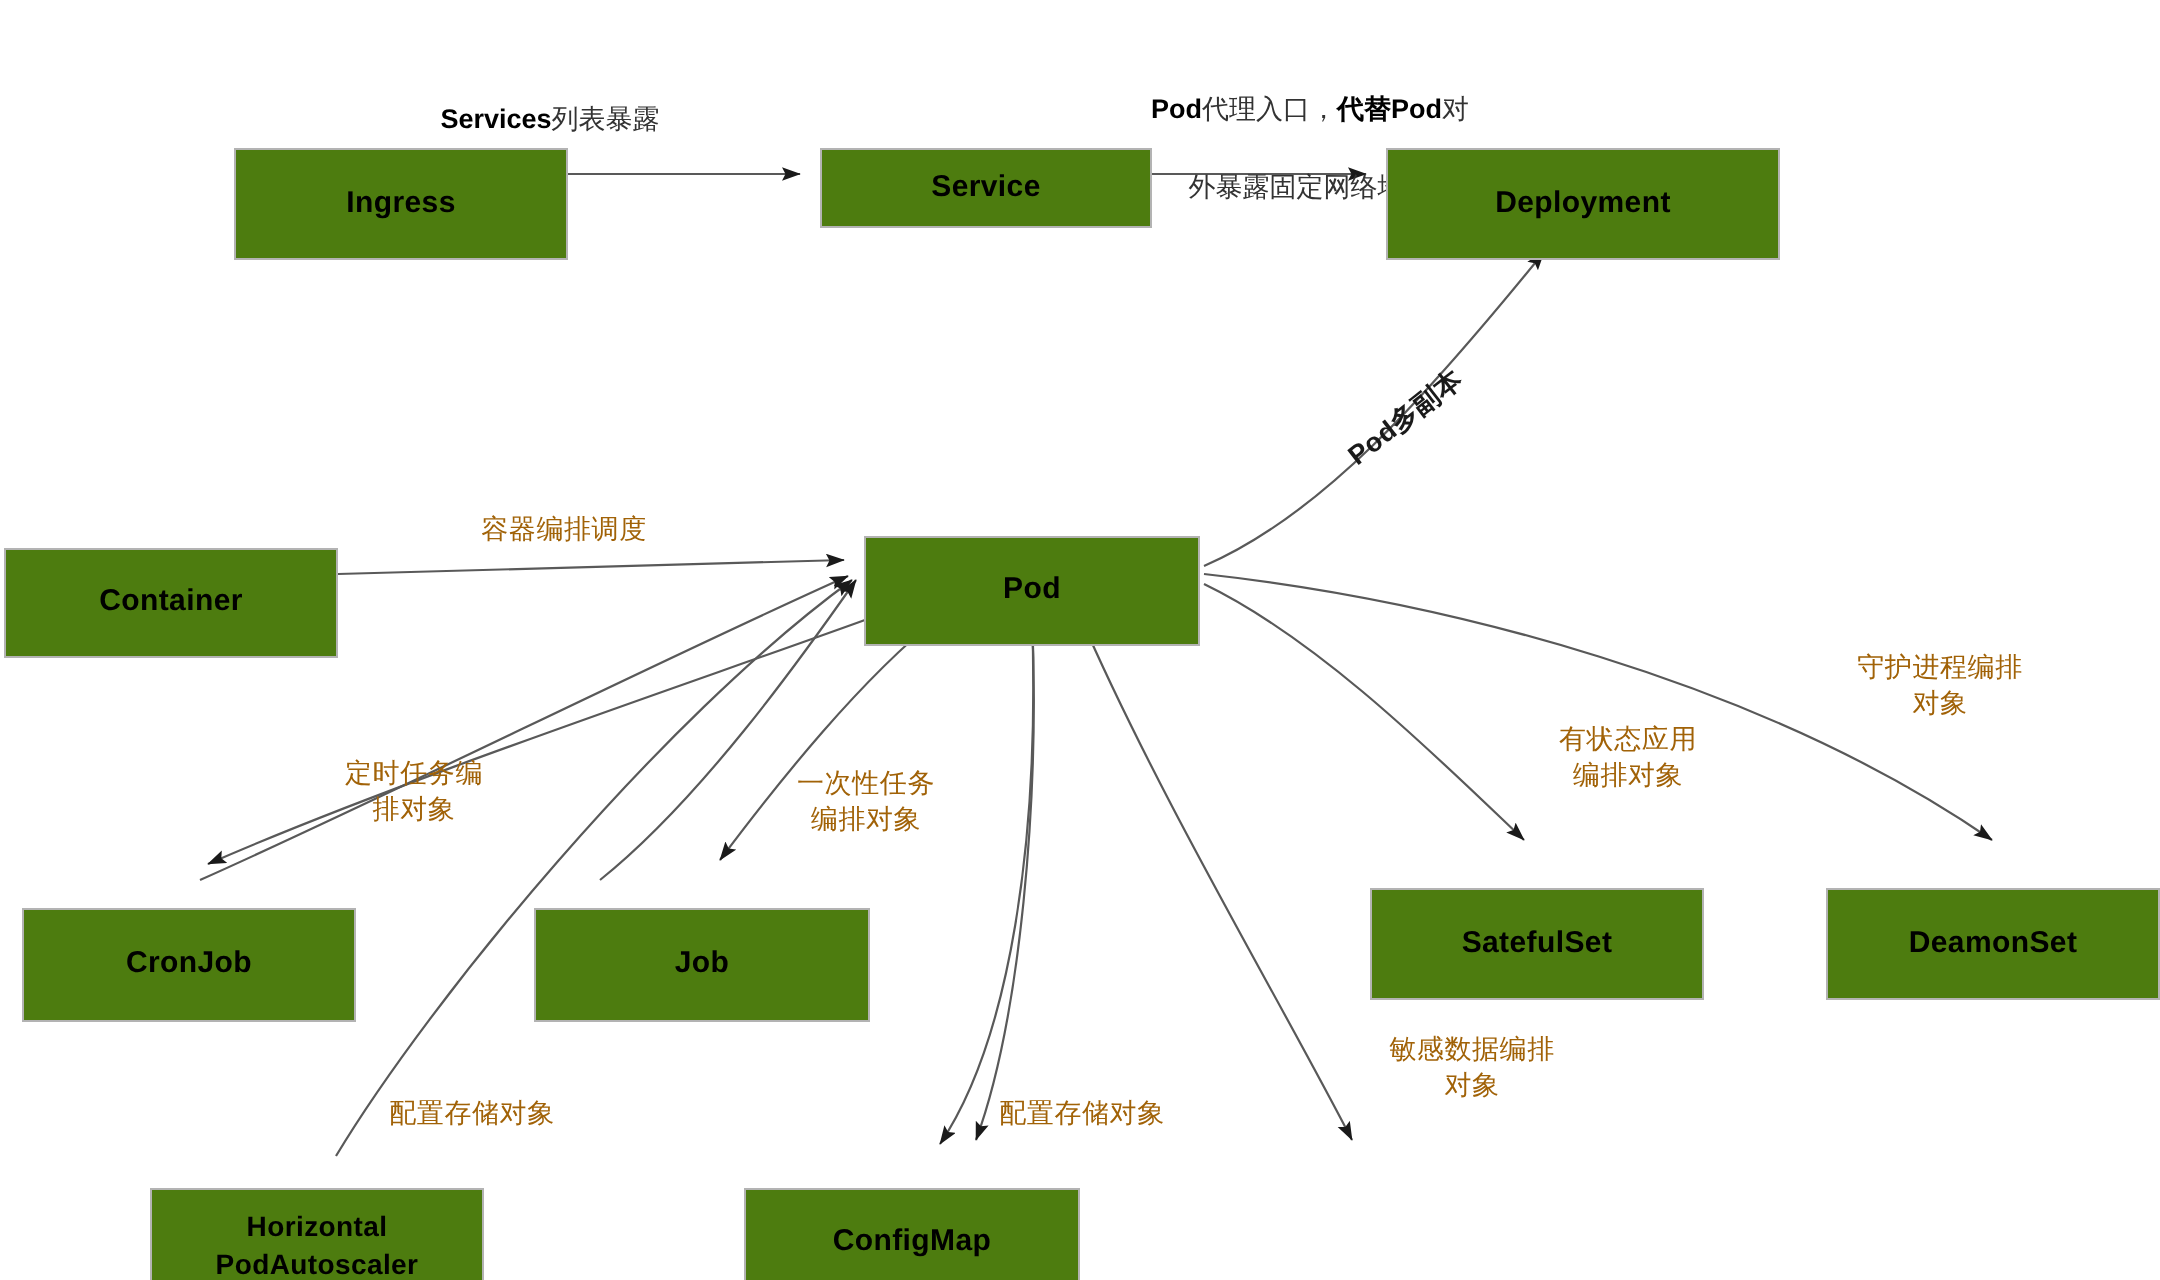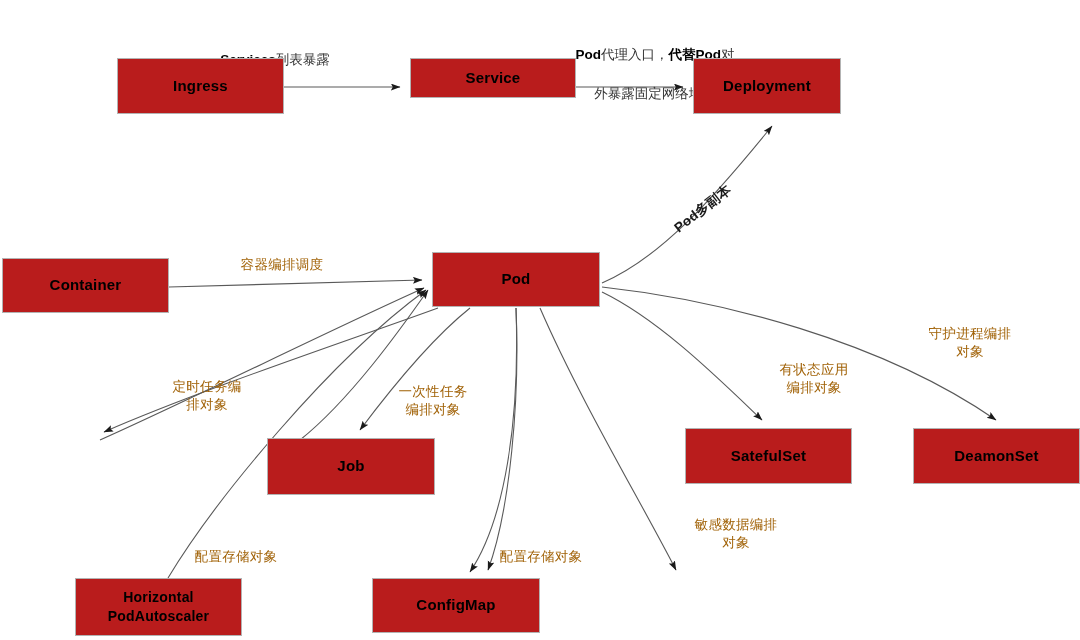--- a/index.html
+++ b/index.html
@@ -19,31 +19,32 @@
     position: absolute;
     left: 0;
     top: 0;
     width: 1080px;
     height: 640px;
     pointer-events: none;
   }
   .node {
     position: absolute;
     box-sizing: border-box;
-    background: #b91c1c;
+    background: #4d7c0f;
     border: 1px solid #b3b3b3;
     display: flex;
     align-items: center;
     justify-content: center;
     text-align: center;
     font-weight: bold;
     font-size: 15px;
     color: #000000;
     line-height: 1.35;
     letter-spacing: 0.2px;
+    margin-top: 16px;
   }
   .node.two-line {
     font-size: 14px;
   }
   .edge-label {
     position: absolute;
     color: #a16207;
     font-size: 13.5px;
     line-height: 1.35;
     text-align: center;
@@ -144,26 +145,27 @@
   <div class="edge-label" style="left:766px; top:361px; width:96px;">有状态应用
 编排对象</div>
 
   <div class="edge-label" style="left:918px; top:325px; width:104px;">守护进程编排
 对象</div>
 
   <div class="node" style="left:117px; top:58px; width:167px; height:56px;">Ingress</div>
 
   <div class="node" style="left:410px; top:58px; width:166px; height:40px;">Service</div>
 
-  <div class="node" style="left:693px; top:58px; width:148px; height:56px;">Deployment</div>
+  <div class="node" style="left:693px; top:58px; width:197px; height:56px;">Deployment</div>
 
   <div class="node" style="left:2px; top:258px; width:167px; height:55px;">Container</div>
 
   <div class="node" style="left:432px; top:252px; width:168px; height:55px;">Pod</div>
 
+  <div class="node" style="left:11px; top:438px; width:167px; height:57px;">CronJob</div>
 
   <div class="node" style="left:267px; top:438px; width:168px; height:57px;">Job</div>
 
   <div class="node" style="left:685px; top:428px; width:167px; height:56px;text-align:center;">SatefulSet</div>
 
   <div class="node" style="left:913px; top:428px; width:167px; height:56px;">DeamonSet</div>
 
   <div class="node two-line" style="left:75px; top:578px; width:167px; height:58px; white-space:pre-line;">Horizontal
 PodAutoscaler</div>
 

